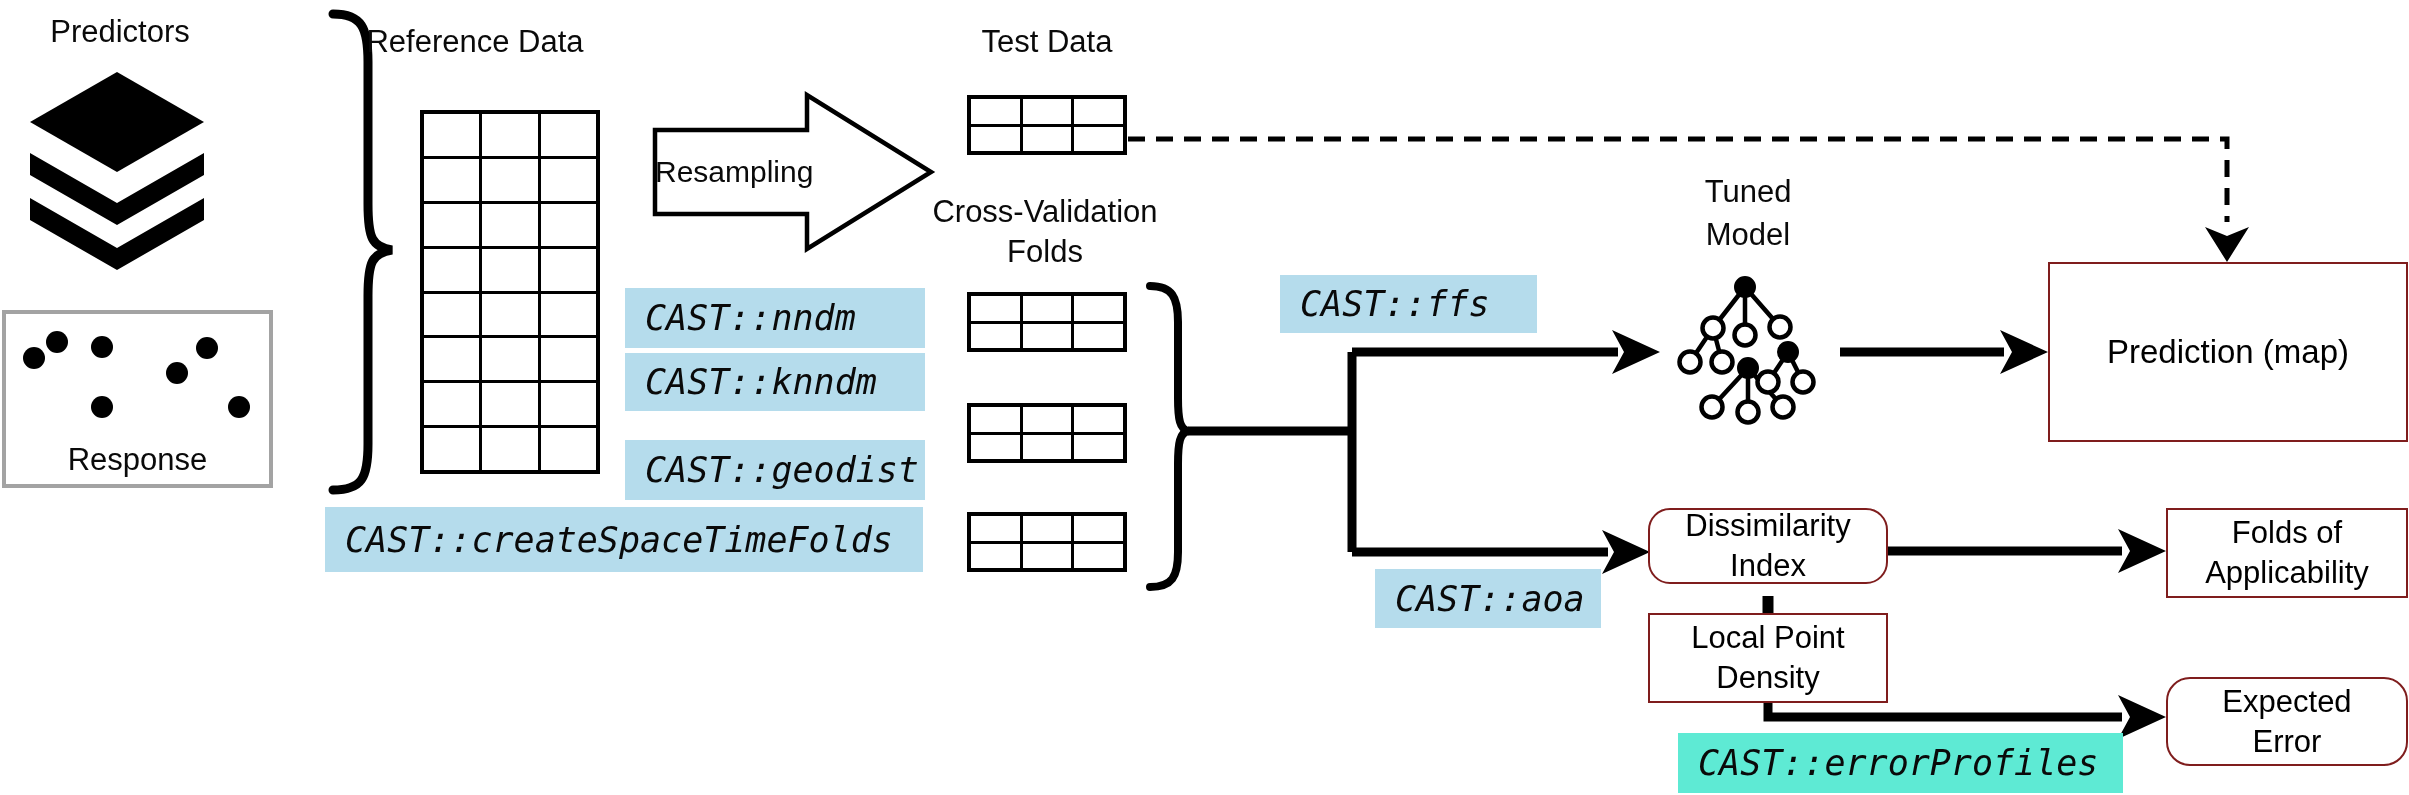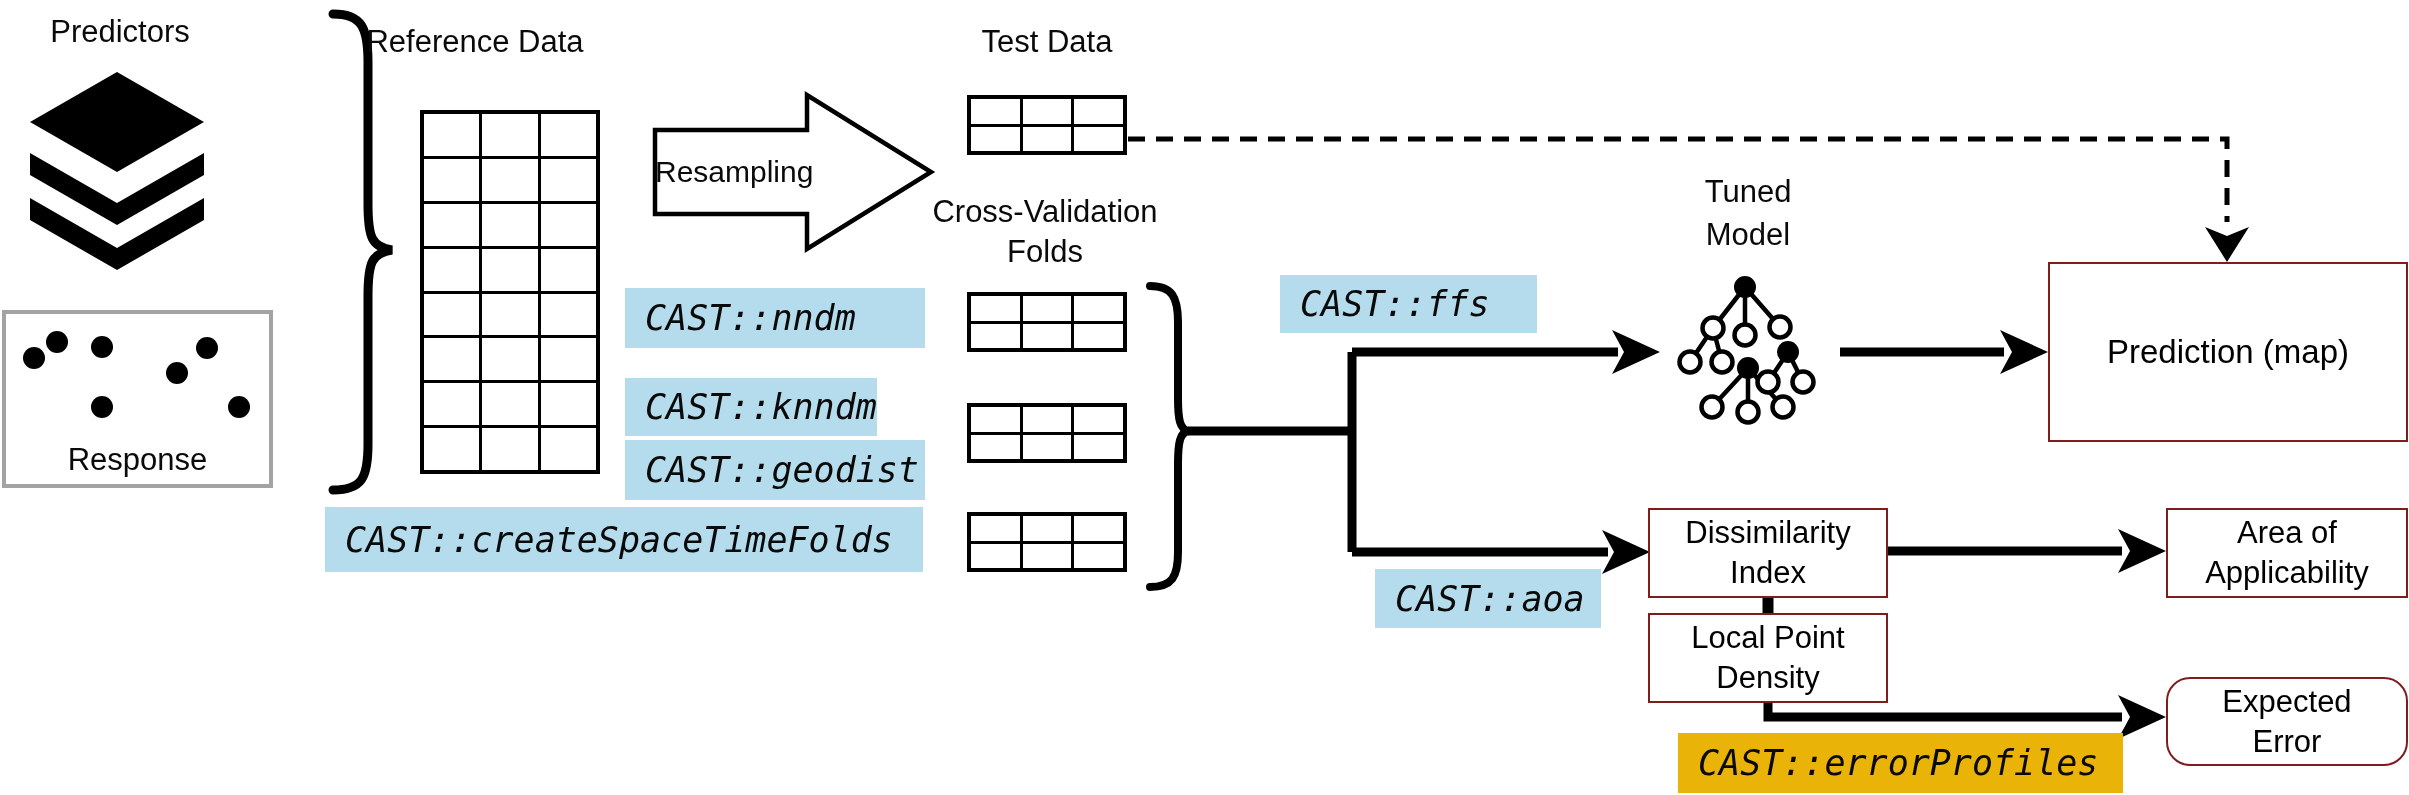--- a/index.html
+++ b/index.html
@@ -134,27 +134,27 @@
   <div class="tbl" style="left: 967px; top: 512px; width: 160px; height: 60px; grid-template-columns: repeat(3, 1fr);">
       <div></div>
       <div></div>
       <div></div>
       <div></div>
       <div></div>
       <div></div>
     </div>
 
   <div class="fn" style="left:625px;top:288px;width:300px;height:60px;background:#b5dcec;">CAST::nndm</div>
-  <div class="fn" style="left:625px;top:378px;width:252px;height:58px;background:#b5dcec;">CAST::knndm</div>
+  <div class="fn" style="left:625px;top:353px;width:300px;height:58px;background:#b5dcec;">CAST::knndm</div>
   <div class="fn" style="left:625px;top:440px;width:300px;height:60px;background:#b5dcec;">CAST::geodist</div>
   <div class="fn" style="left:325px;top:507px;width:598px;height:65px;background:#b5dcec;">CAST::createSpaceTimeFolds</div>
 
   <div class="fn" style="left:1375px;top:569px;width:226px;height:59px;background:#b5dcec;">CAST::aoa</div>
   <div class="fn" style="left:1280px;top:275px;width:257px;height:58px;background:#b5dcec;">CAST::ffs</div>
-  <div class="fn" style="left:1678px;top:733px;width:445px;height:60px;background:#eab308;">CAST::errorProfiles</div>
+  <div class="fn" style="left:1678px;top:733px;width:445px;height:60px;background:#5eead4;">CAST::errorProfiles</div>
 
   <div class="lbl" style="left:1648px;top:170px;width:200px;line-height:43px;">
     <div>Tuned</div>
     <div>Model</div>
   </div>
   <svg class="abs" style="left:1672px;top:258px;" width="165" height="172" viewBox="0 0 165 172">
     <g stroke="#000" stroke-width="4.5" fill="none">
       <path d="M73,29 L41,70 M73,29 L73,77 M73,29 L108,69 M41,70 L18,104 M41,70 L50,104"></path>
       <path d="M116,94 L96,124 M116,94 L131,124"></path>
       <path d="M76,110 L40,149 M76,110 L76,154 M76,110 L111,149"></path>
@@ -175,32 +175,32 @@
       <circle cx="73" cy="29" r="9"></circle>
         <circle cx="116" cy="94" r="9"></circle>
         <circle cx="76" cy="110" r="9"></circle>
     </g>
   </svg>
 
   <div class="box bigbox" style="left:2048px;top:262px;width:360px;height:180px;">
     <div>Prediction (map)</div>
   </div>
 
-  <div class="box" style="left:1648px;top:508px;width:240px;height:90px;">
+  <div class="box" style="left:1648px;top:508px;width:240px;height:76px;border-radius:22px;">
     <div>Dissimilarity</div>
     <div>Index</div>
   </div>
 
   <div class="box" style="left:1648px;top:613px;width:240px;height:90px;">
     <div>Local Point</div>
     <div>Density</div>
   </div>
 
   <div class="box" style="left:2166px;top:508px;width:242px;height:90px;">
-    <div>Area of</div>
+    <div>Folds of</div>
     <div>Applicability</div>
   </div>
 
   <div class="box" style="left:2166px;top:677px;width:242px;height:89px;border-radius:24px;">
     <div>Expected</div>
     <div>Error</div>
   </div>
 
 </div>
 

